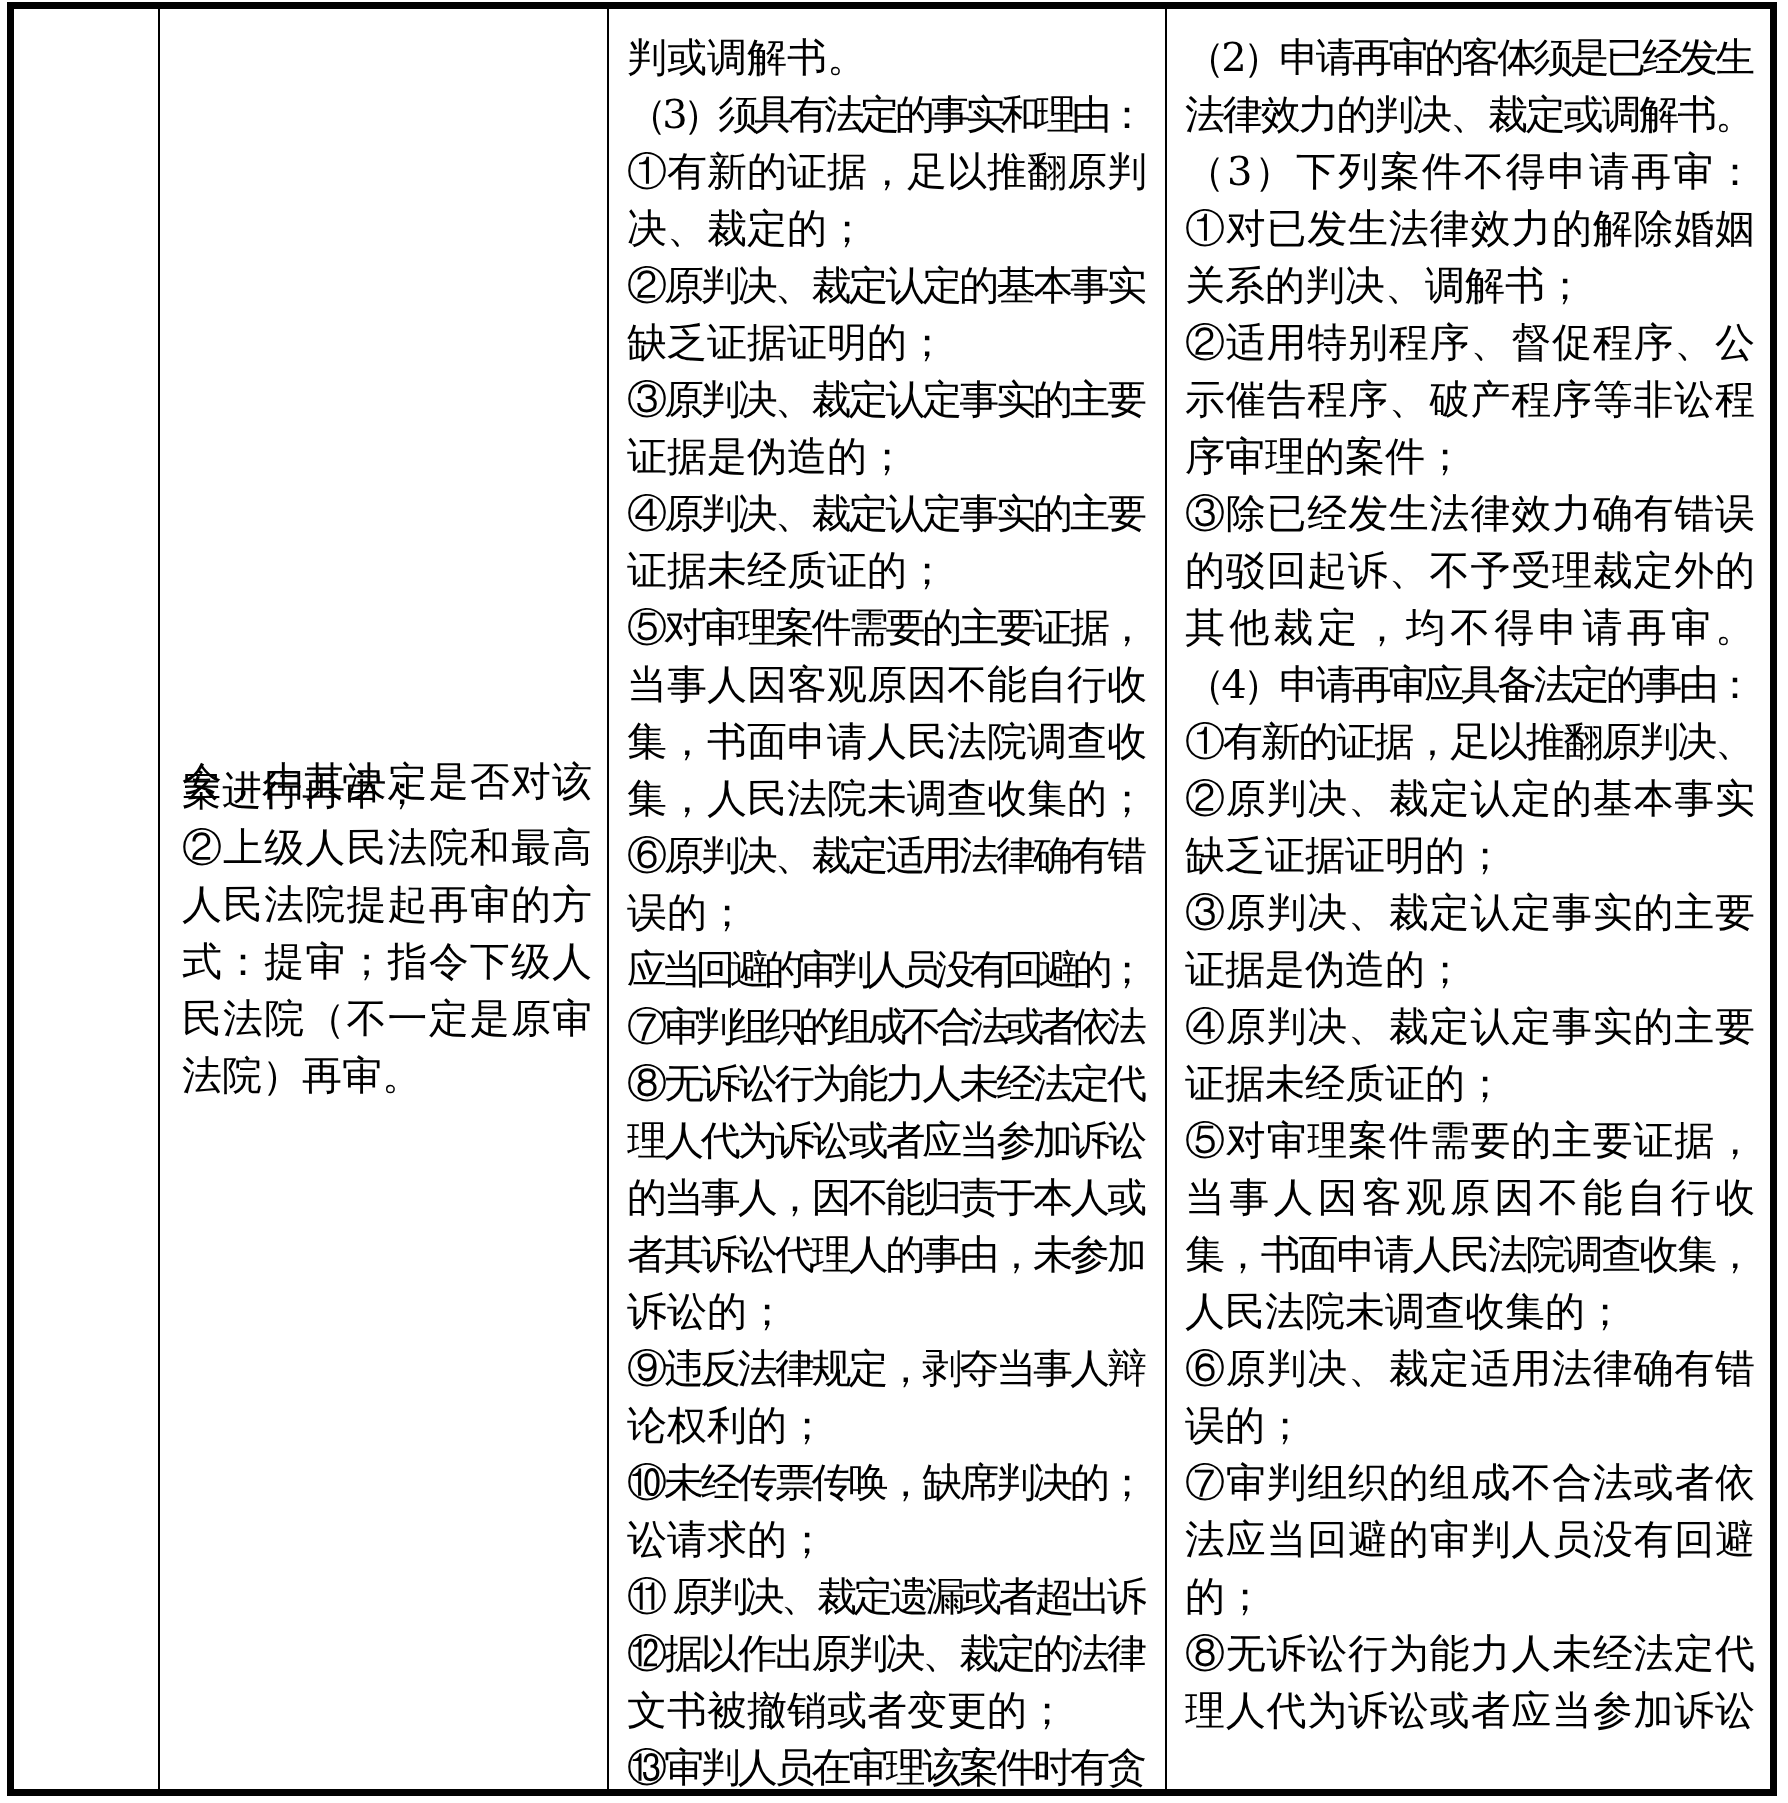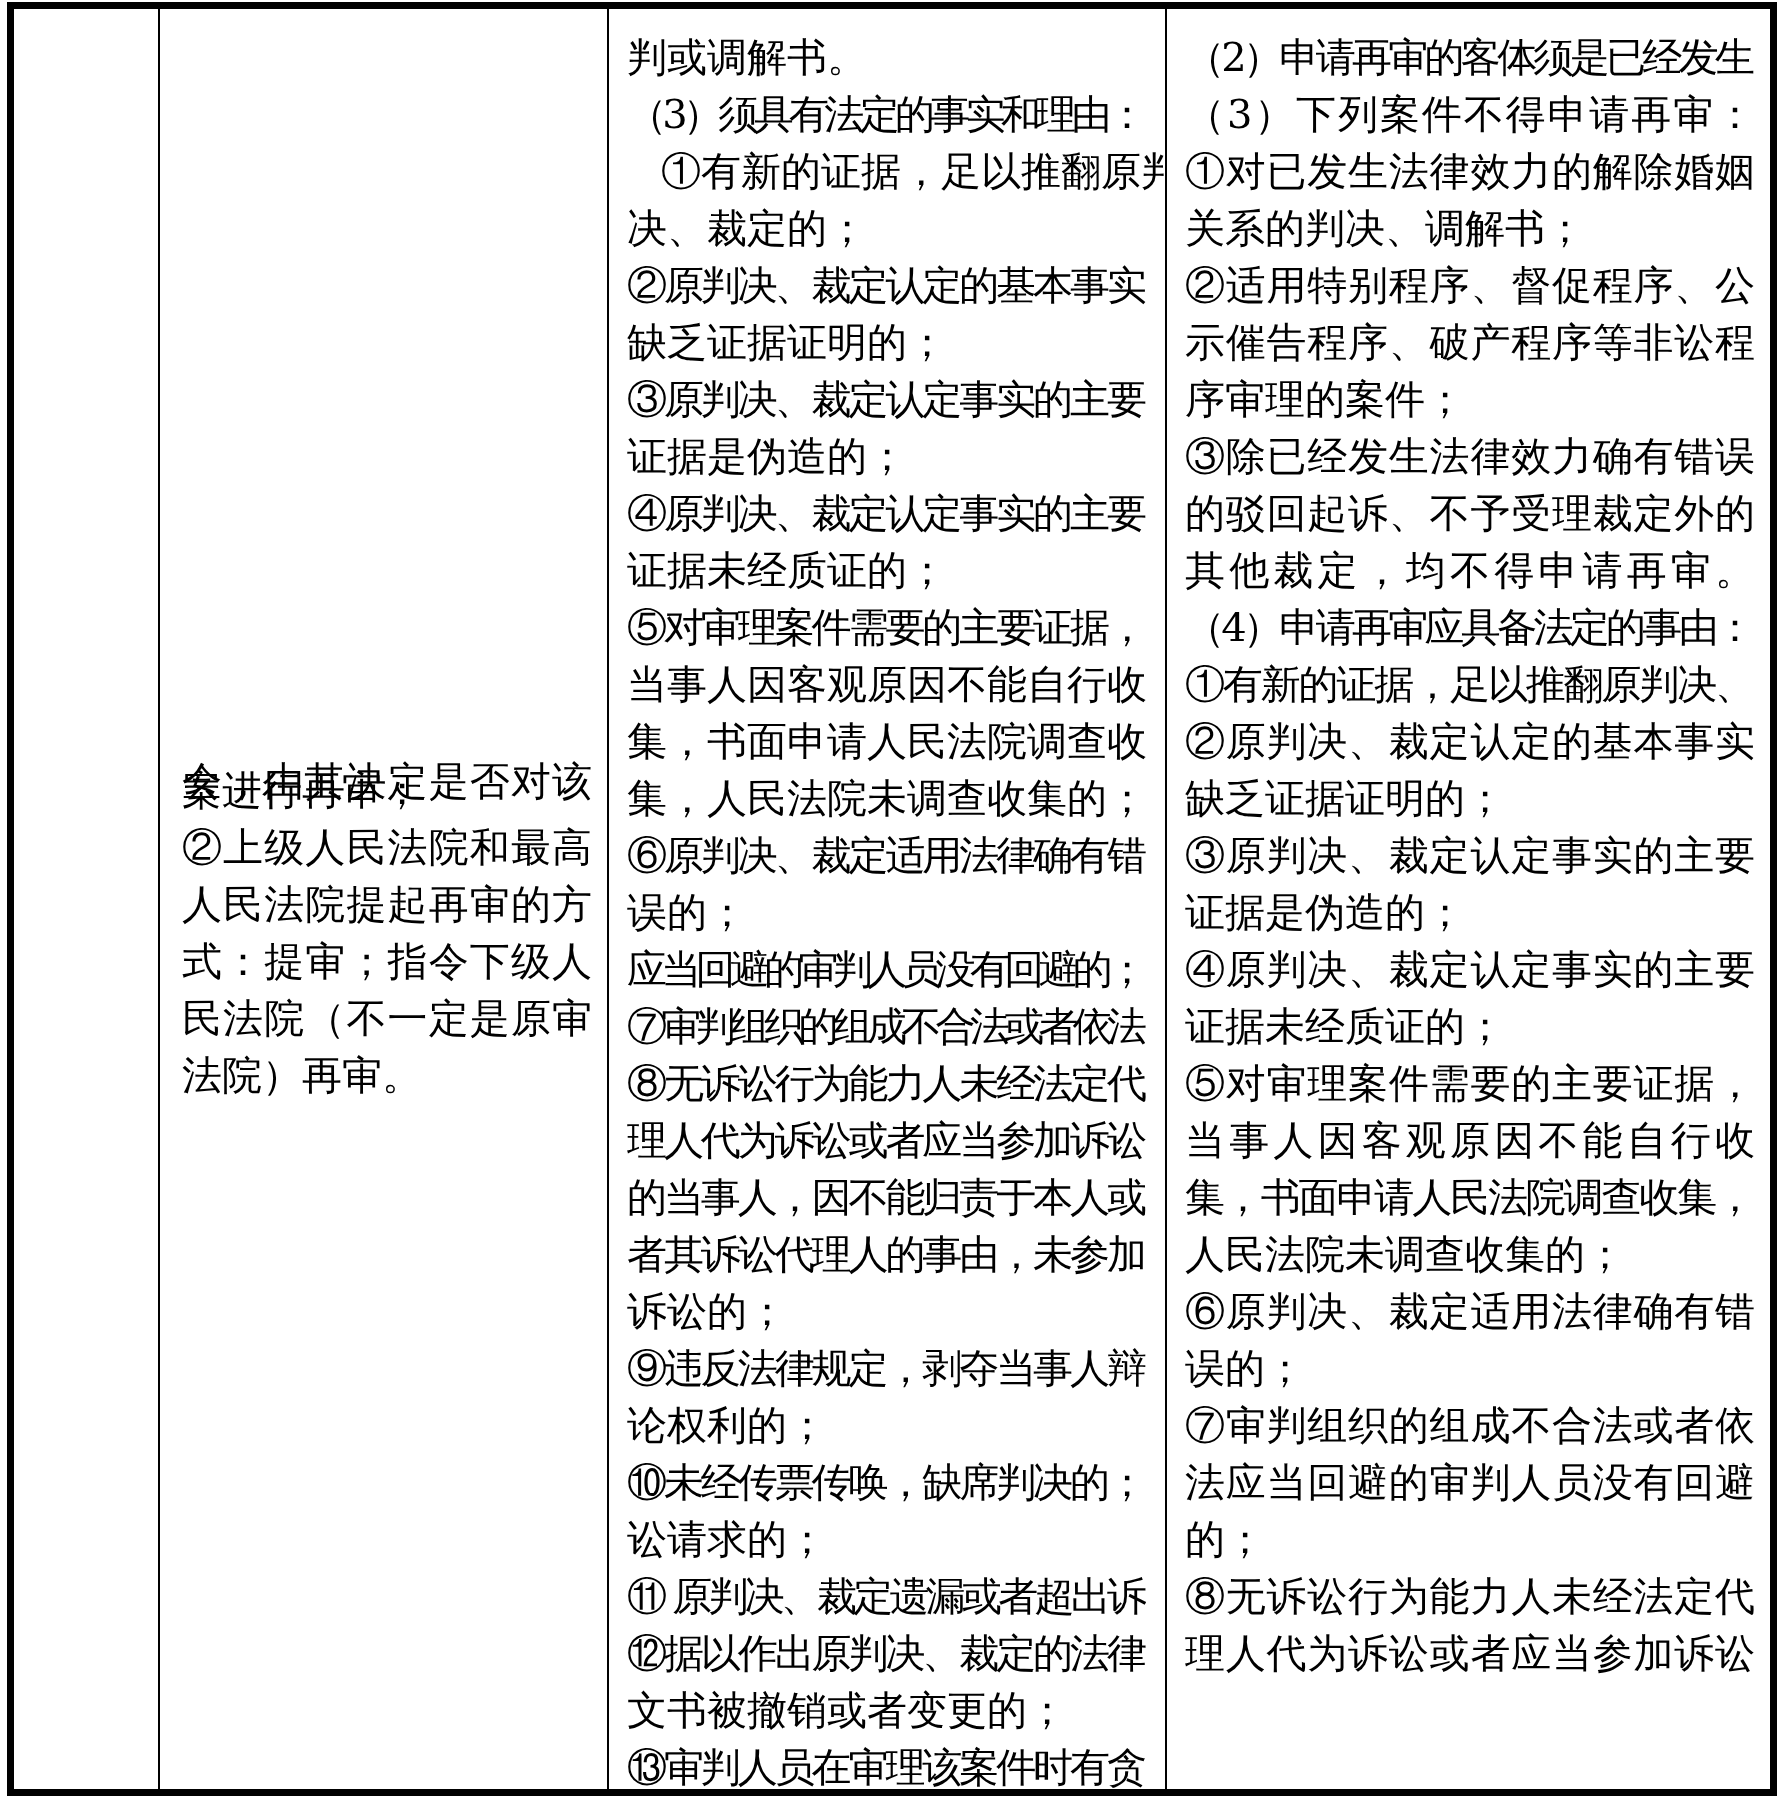--- a/index.html
+++ b/index.html
@@ -72,21 +72,21 @@
         <div class="tline"><span>案进行再审；</span></div>
         <div class="tline"><span style="letter-spacing: 1.11px;">②上级人民法院和最高</span></div>
         <div class="tline"><span style="letter-spacing: 1.11px;">人民法院提起再审的方</span></div>
         <div class="tline"><span style="letter-spacing: 1.11px;">式：提审；指令下级人</span></div>
         <div class="tline"><span style="letter-spacing: 1.11px;">民法院（不一定是原审</span></div>
         <div class="tline"><span>法院）再审。</span></div>
       </div>
     <div class="cell c3">
         <div class="tline"><span>判或调解书。</span></div>
         <div class="tline"><span style="letter-spacing: -4.68px;">（3）须具有法定的事实和理由：</span></div>
-        <div class="tline"><span style="letter-spacing: 0px; margin-left: 34px;">①有新的证据，足以推翻原判</span></div>
+        <div class="tline"><span style="letter-spacing: 0px;">①有新的证据，足以推翻原判</span></div>
         <div class="tline"><span>决、裁定的；</span></div>
         <div class="tline"><span style="letter-spacing: -3.08px;">②原判决、裁定认定的基本事实</span></div>
         <div class="tline"><span>缺乏证据证明的；</span></div>
         <div class="tline"><span style="letter-spacing: -3.08px;">③原判决、裁定认定事实的主要</span></div>
         <div class="tline"><span>证据是伪造的；</span></div>
         <div class="tline"><span style="letter-spacing: -3.08px;">④原判决、裁定认定事实的主要</span></div>
         <div class="tline"><span>证据未经质证的；</span></div>
         <div class="tline"><span style="letter-spacing: -3.08px;">⑤对审理案件需要的主要证据，</span></div>
         <div class="tline"><span style="letter-spacing: 0px;">当事人因客观原因不能自行收</span></div>
         <div class="tline"><span style="letter-spacing: 0px;">集，书面申请人民法院调查收</span></div>
@@ -104,20 +104,21 @@
         <div class="tline"><span>论权利的；</span></div>
         <div class="tline"><span style="letter-spacing: -3.08px;">⑩未经传票传唤，缺席判决的；</span></div>
         <div class="tline"><span>讼请求的；</span></div>
         <div class="tline"><span style="letter-spacing: -3.77px;">⑪ 原判决、裁定遗漏或者超出诉</span></div>
         <div class="tline"><span style="letter-spacing: -3.08px;">⑫据以作出原判决、裁定的法律</span></div>
         <div class="tline"><span>文书被撤销或者变更的；</span></div>
         <div class="tline"><span style="letter-spacing: -3.08px;">⑬审判人员在审理该案件时有贪</span></div>
       </div>
     <div class="cell c4">
         <div class="tline"><span style="letter-spacing: -3.7px;">（2）申请再审的客体须是已经发生</span></div>
+        <div class="tline"><span style="letter-spacing: -2.14px;">法律效力的判决、裁定或调解书。</span></div>
         <div class="tline"><span style="letter-spacing: 1.89px;">（3）下列案件不得申请再审：</span></div>
         <div class="tline"><span style="letter-spacing: 0.77px;">①对已发生法律效力的解除婚姻</span></div>
         <div class="tline"><span>关系的判决、调解书；</span></div>
         <div class="tline"><span style="letter-spacing: 0.77px;">②适用特别程序、督促程序、公</span></div>
         <div class="tline"><span style="letter-spacing: 0.77px;">示催告程序、破产程序等非讼程</span></div>
         <div class="tline"><span>序审理的案件；</span></div>
         <div class="tline"><span style="letter-spacing: 0.77px;">③除已经发生法律效力确有错误</span></div>
         <div class="tline"><span style="letter-spacing: 0.77px;">的驳回起诉、不予受理裁定外的</span></div>
         <div class="tline"><span style="letter-spacing: 4.17px;">其他裁定，均不得申请再审。</span></div>
         <div class="tline"><span style="letter-spacing: -3.7px;">（4）申请再审应具备法定的事由：</span></div>

